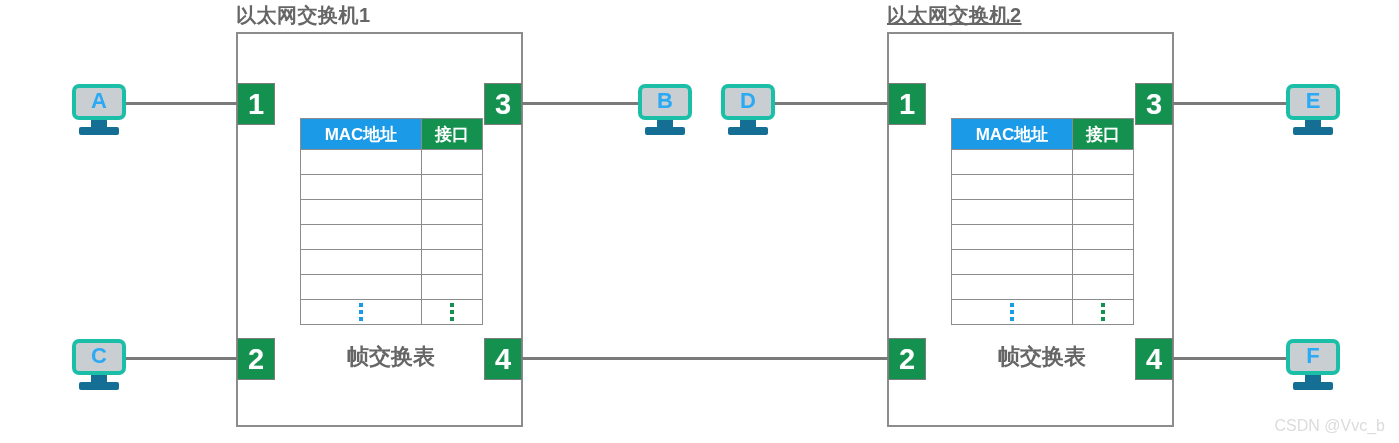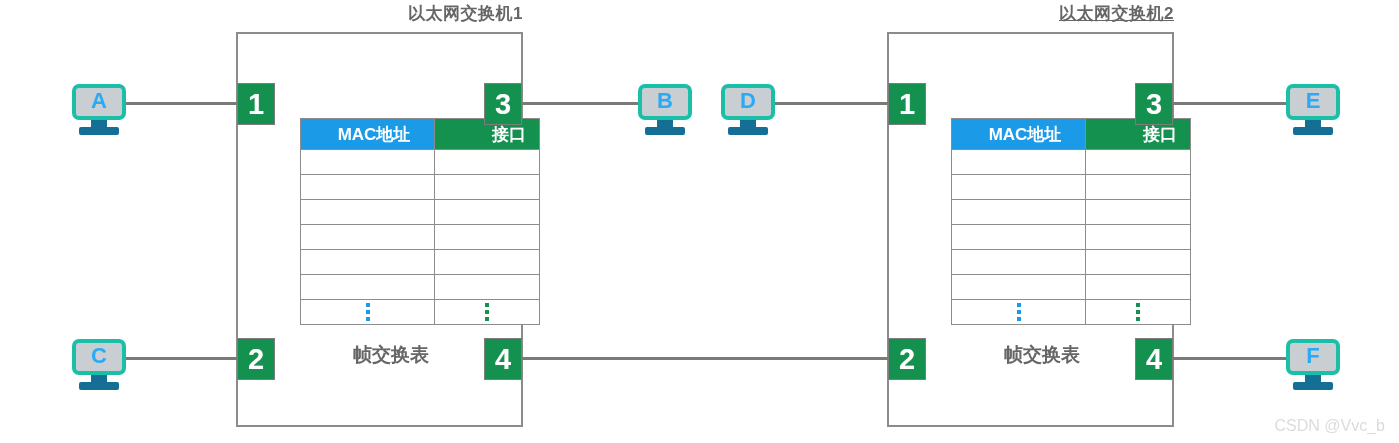--- a/index.html
+++ b/index.html
@@ -11,26 +11,26 @@
     width: 1399px;
     height: 443px;
     position: relative;
     overflow: hidden;
     font-family: "Liberation Sans", "DejaVu Sans", sans-serif;
   }
 
   
   .switch-title {
     position: absolute;
-    font-size: 17px;
+    font-size: 20px;
     font-weight: bold;
     color: #666666;
     letter-spacing: 0.5px;
     white-space: nowrap;
-    text-align: right;
+    text-align: left;
   }
 
   
   .switch-box {
     position: absolute;
     border: 2px solid #8c8c8c;
     background: #ffffff;
     box-sizing: border-box;
   }
 
@@ -119,22 +119,22 @@
   table.mac-table th {
     border: 1px solid #8c8c8c;
     color: #ffffff;
     font-size: 17px;
     font-weight: bold;
     height: 30px;
     padding: 0;
     text-align: center;
     white-space: nowrap;
   }
-  table.mac-table th.col-mac { background: #1b9ae8; width: 120px; padding-left: 13px; }
-  table.mac-table th.col-port { background: #14914f; width: 60px; padding-left: 44px; }
+  table.mac-table th.col-mac { background: #1b9ae8; width: 120px; }
+  table.mac-table th.col-port { background: #14914f; width: 60px; }
   table.mac-table td {
     border: 1px solid #8c8c8c;
     height: 24px;
     padding: 0;
     background: #ffffff;
   }
   table.mac-table td.col-mac { width: 120px; }
   table.mac-table td.col-port { width: 60px; }
 
   .dots {
@@ -148,21 +148,21 @@
   .dots i {
     display: block;
     width: 4px;
     height: 4px;
   }
   .dots.blue i { background: #1b9ae8; }
   .dots.green i { background: #14914f; }
 
   .table-caption {
     position: absolute;
-    font-size: 19px;
+    font-size: 22px;
     font-weight: bold;
     color: #666666;
     white-space: nowrap;
     text-align: center;
   }
 
   
   .watermark {
     position: absolute;
     right: 14px;

